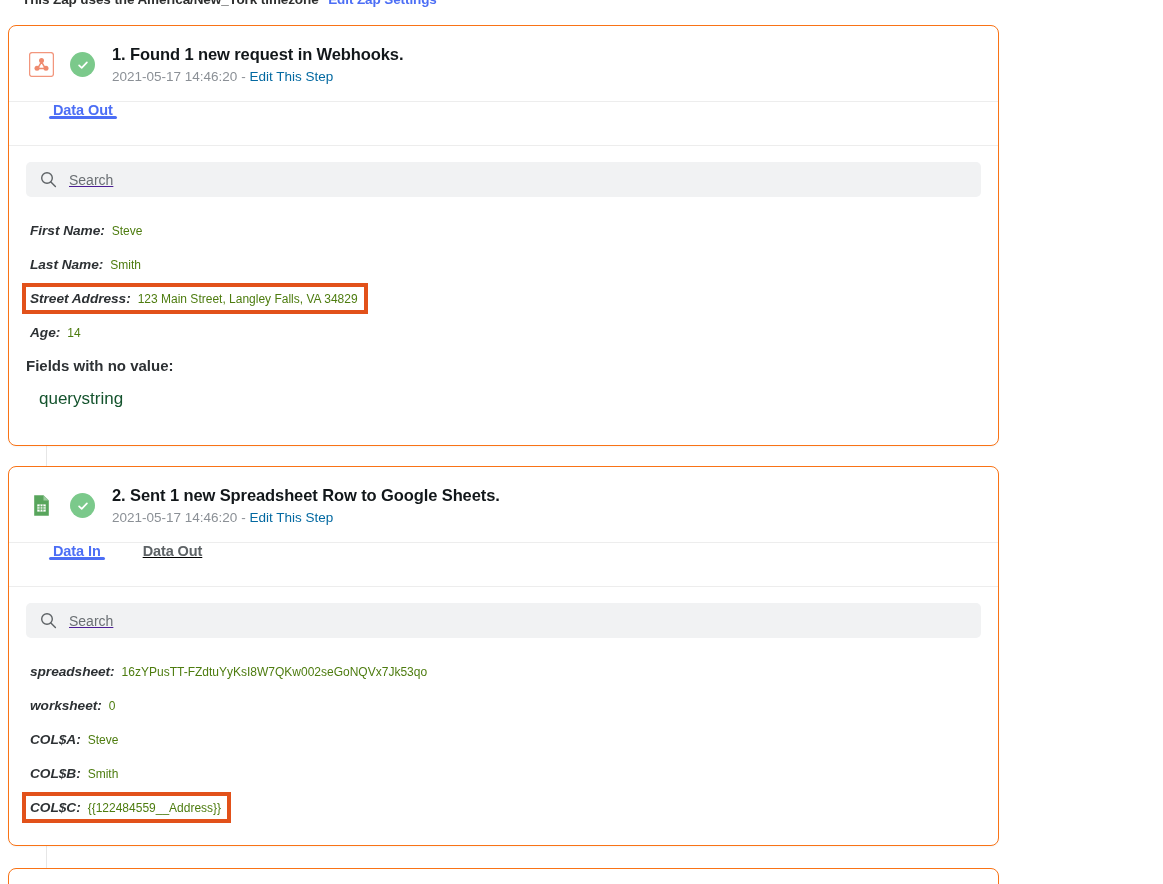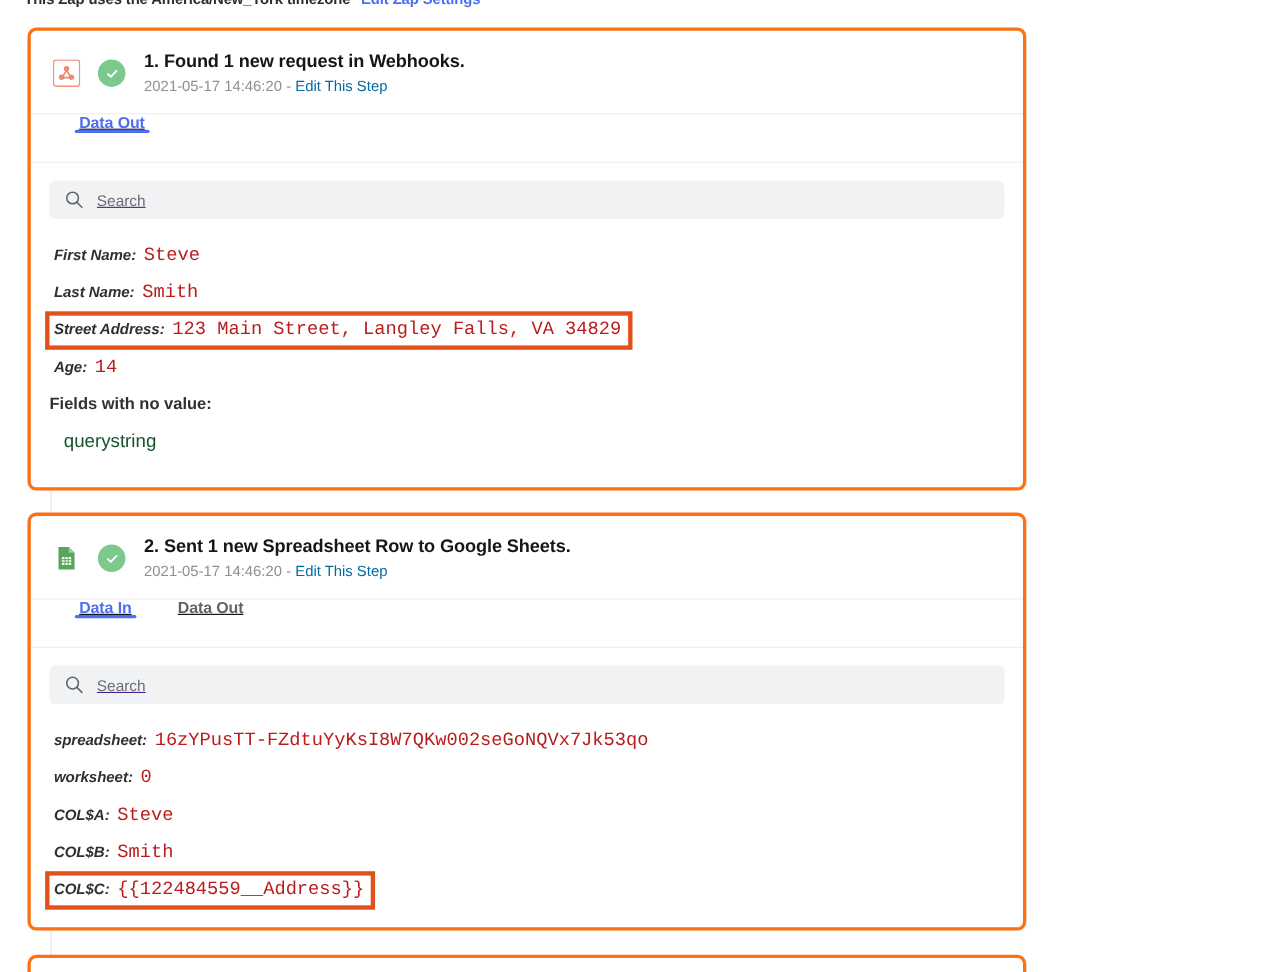--- a/index.html
+++ b/index.html
@@ -39,24 +39,24 @@
   .connector {
     position: absolute;
     left: 46px;
     width: 1px;
     background: #e6e6e6;
   }
 
   
   .card {
     position: absolute;
-    left: 25px;
-    width: 908px;
+    left: 8px;
+    width: 991px;
     background: #ffffff;
-    border: 3px solid #f97316;
+    border: 1px solid #f97316;
     border-radius: 8px;
     box-shadow: 0 1px 2px rgba(0,0,0,0.04);
   }
 
   .card-header {
     display: flex;
     align-items: center;
     padding: 18px 0 16px 20px;
     border-bottom: 1px solid #ededed;
   }
@@ -176,23 +176,23 @@
   }
   .field-key {
     font-size: 13.7px;
     font-weight: bold;
     color: #2d3134;
     white-space: nowrap;
     letter-spacing: -0.05px;
     font-style: italic;
   }
   .field-val {
-    font-family: Liberation Mono, monospace;
-    font-size: 17px;
-    color: #b91c1c;
+    font-family: Liberation Sans, sans-serif;
+    font-size: 12px;
+    color: #4d7c0f;
     margin-left: 7px;
     white-space: pre;
   }
   .field-row.highlighted .field-inner {
     outline: 4px solid #e2511a;
     outline-offset: 0;
     background: #ffffff;
   }
   .note-line {
     padding: 0 17px;

